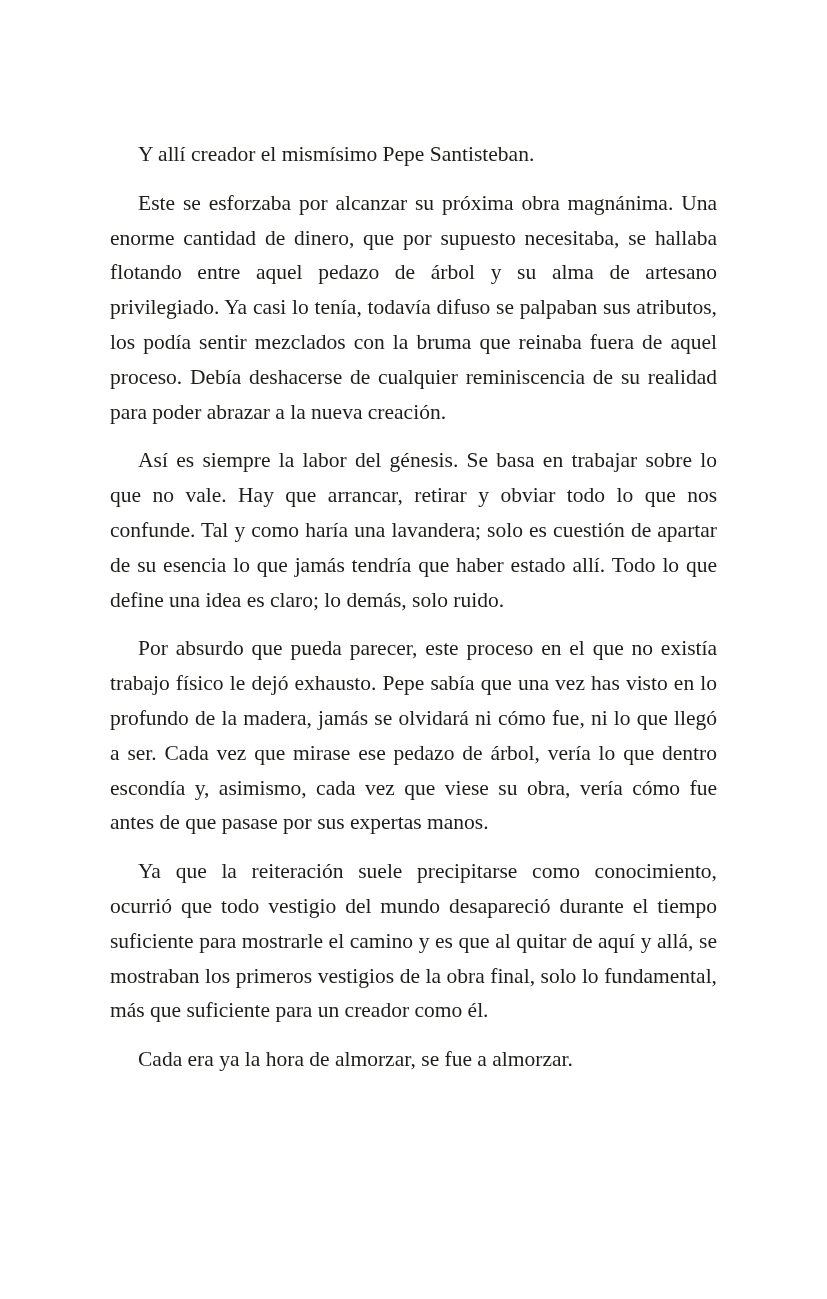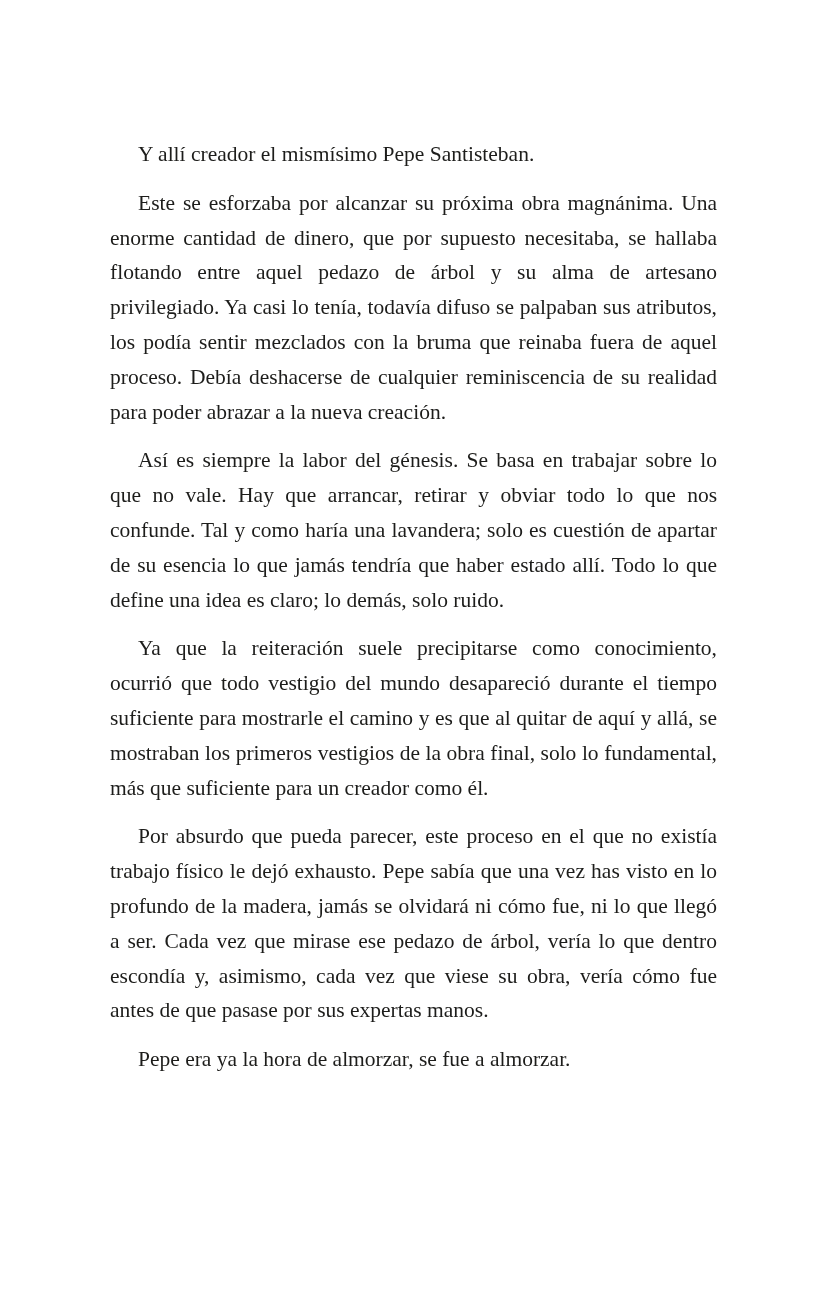--- a/index.html
+++ b/index.html
@@ -35,17 +35,17 @@
   }
 </style>
 </head>
 <body>
 
 <div class="page">
   <div class="text-column">
     <p>Y allí creador el mismísimo Pepe Santisteban.</p>
     <p>Este se esforzaba por alcanzar su próxima obra magnánima. Una enorme cantidad de dinero, que por supuesto necesitaba, se hallaba flotando entre aquel pedazo de árbol y su alma de artesano privilegiado. Ya casi lo tenía, todavía difuso se palpaban sus atributos, los podía sentir mezclados con la bruma que reinaba fuera de aquel proceso. Debía deshacerse de cualquier reminiscencia de su realidad para poder abrazar a la nueva creación.</p>
     <p>Así es siempre la labor del génesis. Se basa en trabajar sobre lo que no vale. Hay que arrancar, retirar y obviar todo lo que nos confunde. Tal y como haría una lavandera; solo es cuestión de apartar de su esencia lo que jamás tendría que haber estado allí. Todo lo que define una idea es claro; lo demás, solo ruido.</p>
+    <p>Por absurdo que pueda parecer, este proceso en el que no existía trabajo físico le dejó exhausto. Pepe sabía que una vez has visto en lo profundo de la madera, jamás se olvidará ni cómo fue, ni lo que llegó a ser. Cada vez que mirase ese pedazo de árbol, vería lo que dentro escondía y, asimismo, cada vez que viese su obra, vería cómo fue antes de que pasase por sus expertas manos.</p>
     <p>Ya que la reiteración suele precipitarse como conocimiento, ocurrió que todo vestigio del mundo desapareció durante el tiempo suficiente para mostrarle el camino y es que al quitar de aquí y allá, se mostraban los primeros vestigios de la obra final, solo lo fundamental, más que suficiente para un creador como él.</p>
-    <p>Por absurdo que pueda parecer, este proceso en el que no existía trabajo físico le dejó exhausto. Pepe sabía que una vez has visto en lo profundo de la madera, jamás se olvidará ni cómo fue, ni lo que llegó a ser. Cada vez que mirase ese pedazo de árbol, vería lo que dentro escondía y, asimismo, cada vez que viese su obra, vería cómo fue antes de que pasase por sus expertas manos.</p>
-    <p>Pepe era ya la hora de almorzar, se fue a almorzar.</p>
+    <p>Cada era ya la hora de almorzar, se fue a almorzar.</p>
   </div>
 </div>
 
 </body></html>

